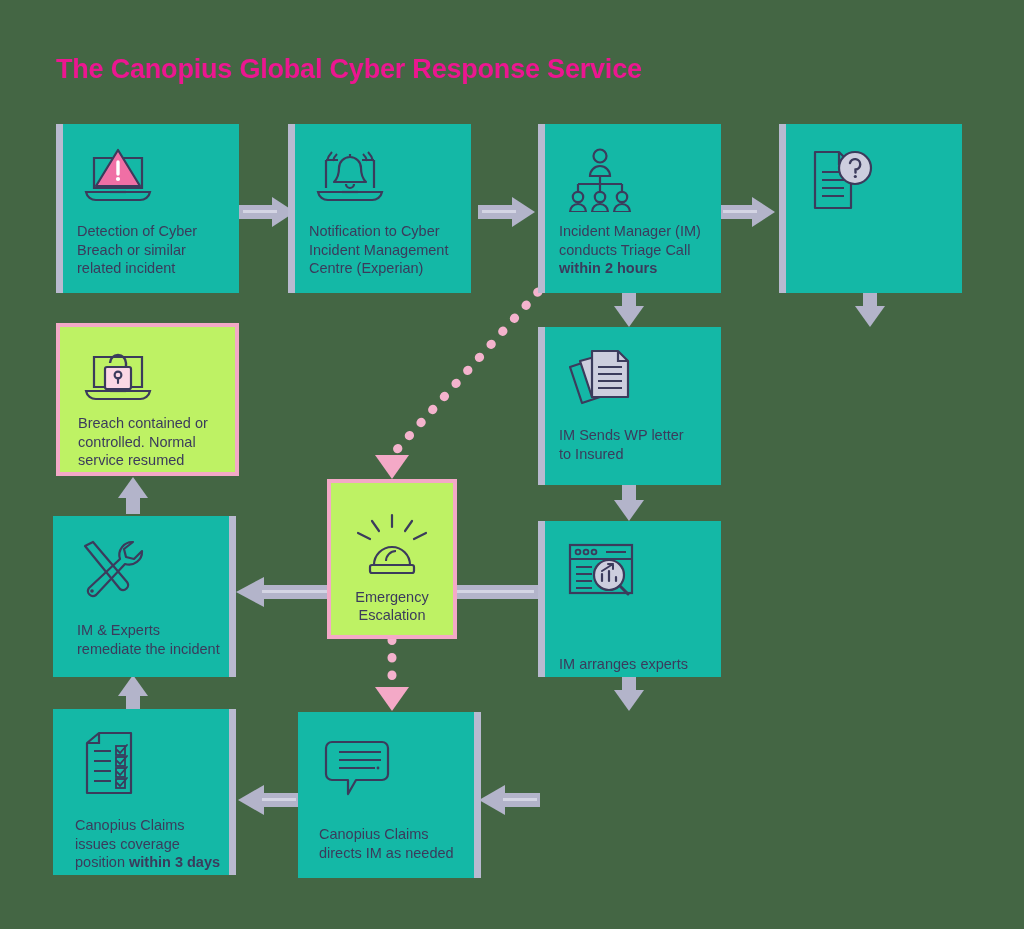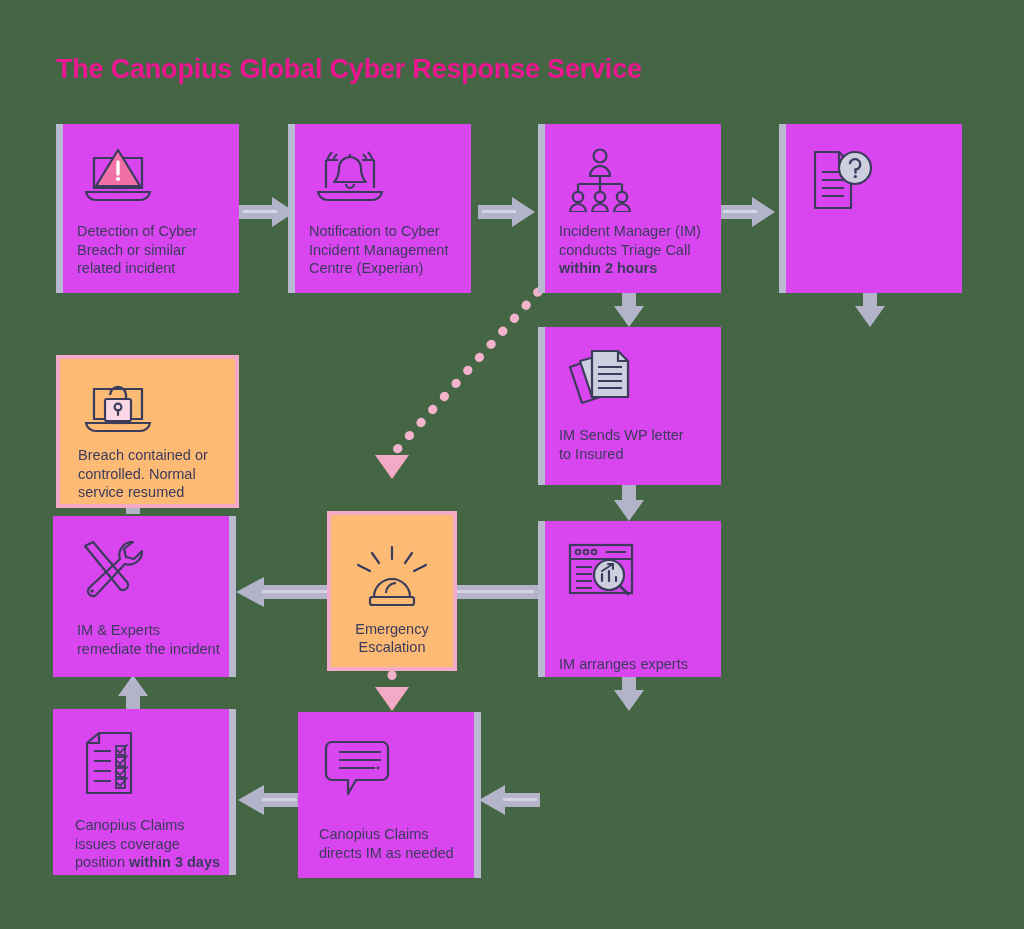--- a/index.html
+++ b/index.html
@@ -20,31 +20,30 @@
     font-weight:bold;
     color:#ec1690;
     letter-spacing:-0.2px;
     white-space:nowrap;
   }
 
   
   .box{
     position:absolute;
     box-sizing:border-box;
-    background:#d946ef;
+    background:#14b8a6;
     overflow:hidden;
   }
   .box .edge{
     position:absolute;left:0;top:0;bottom:0;width:7px;
     background:#b9bad0;
   }
   .box.pink{
-    background:#fdba74;
+    background:#bef264;
     border:4px solid #f4a9c7;
-    margin-top:32px;
   }
 
   .icon{
     position:absolute;
     left:24px;top:22px;
   }
   .box.escalation .icon{left:0;right:0;top:28px;display:flex;justify-content:center;}
 
   .boxtext{
     position:absolute;

